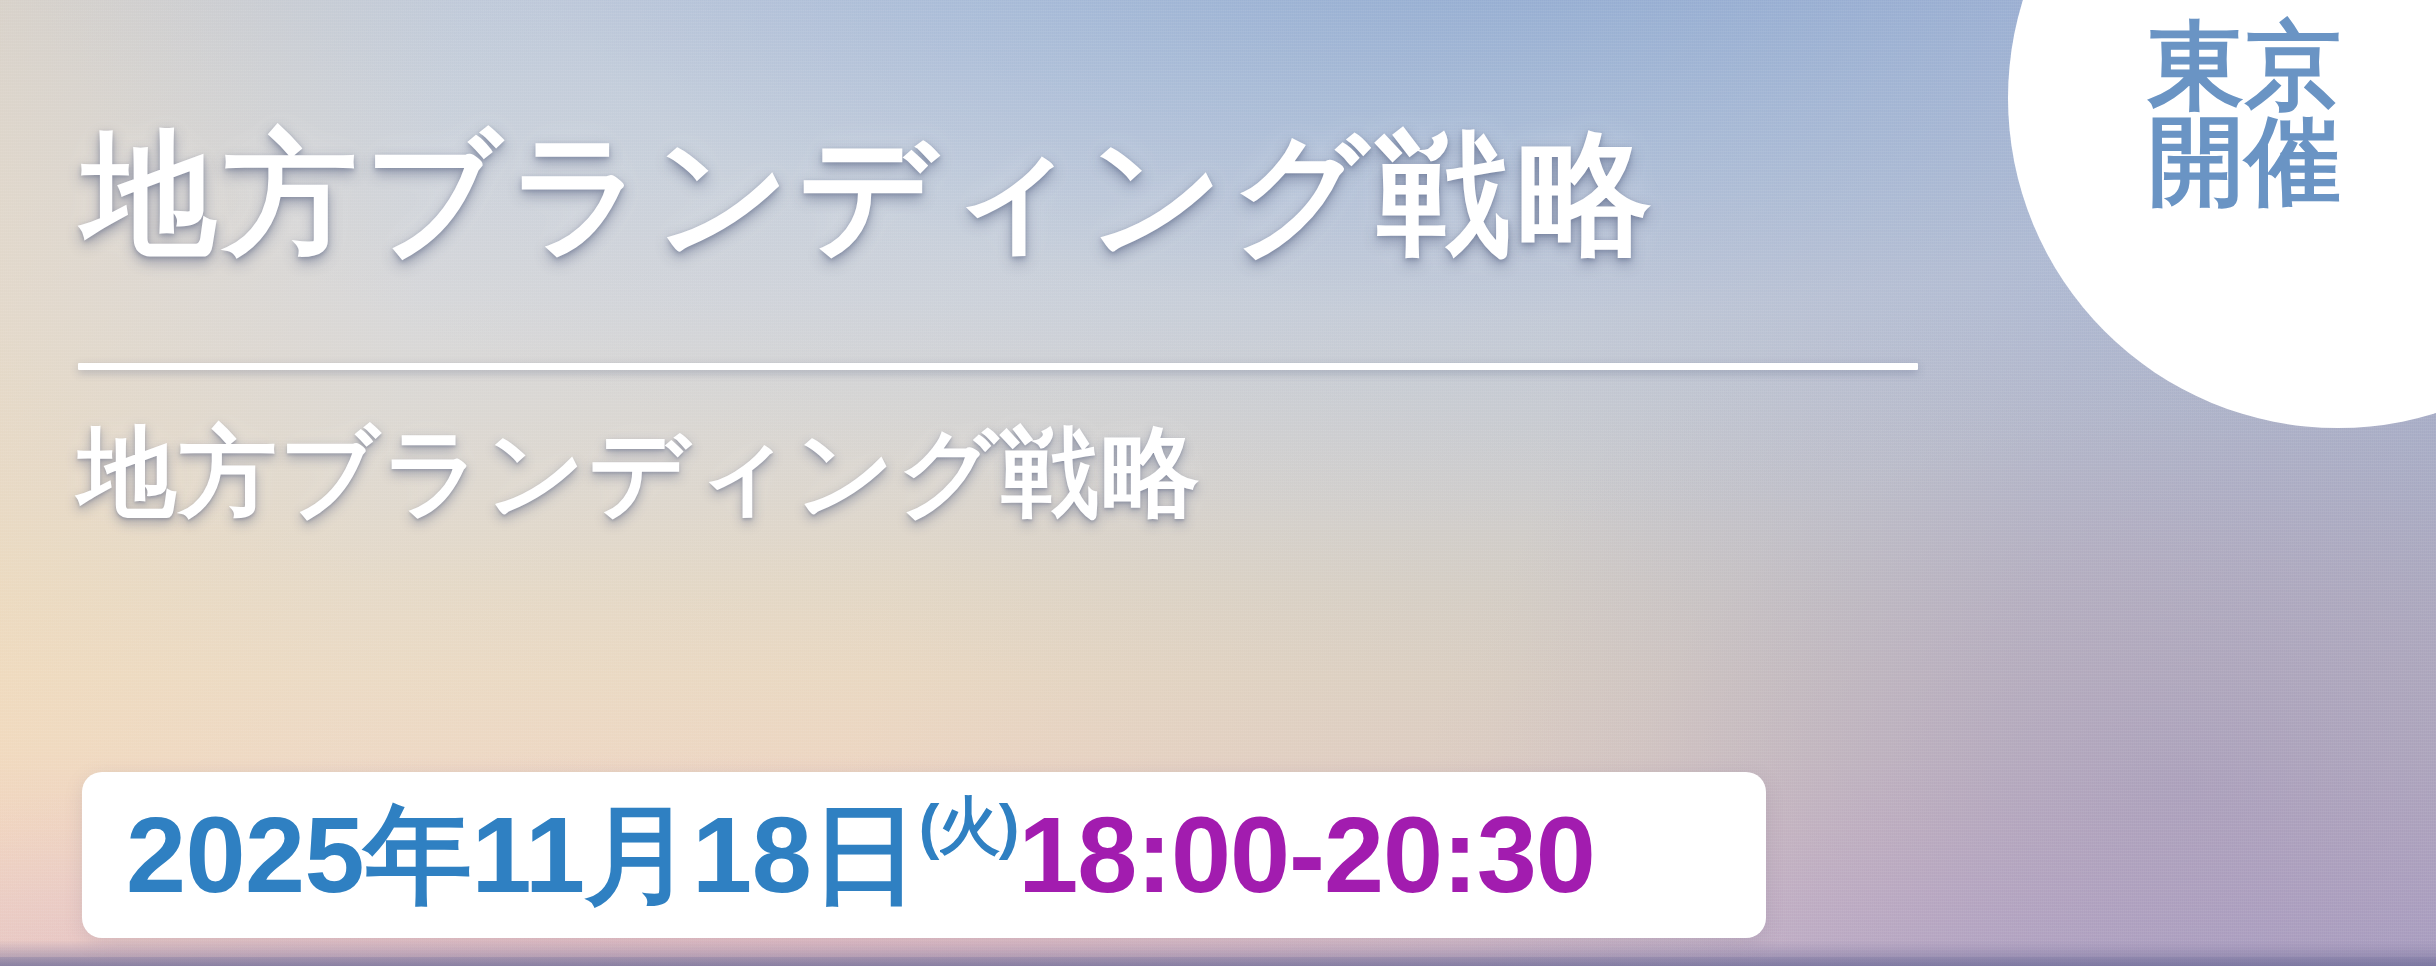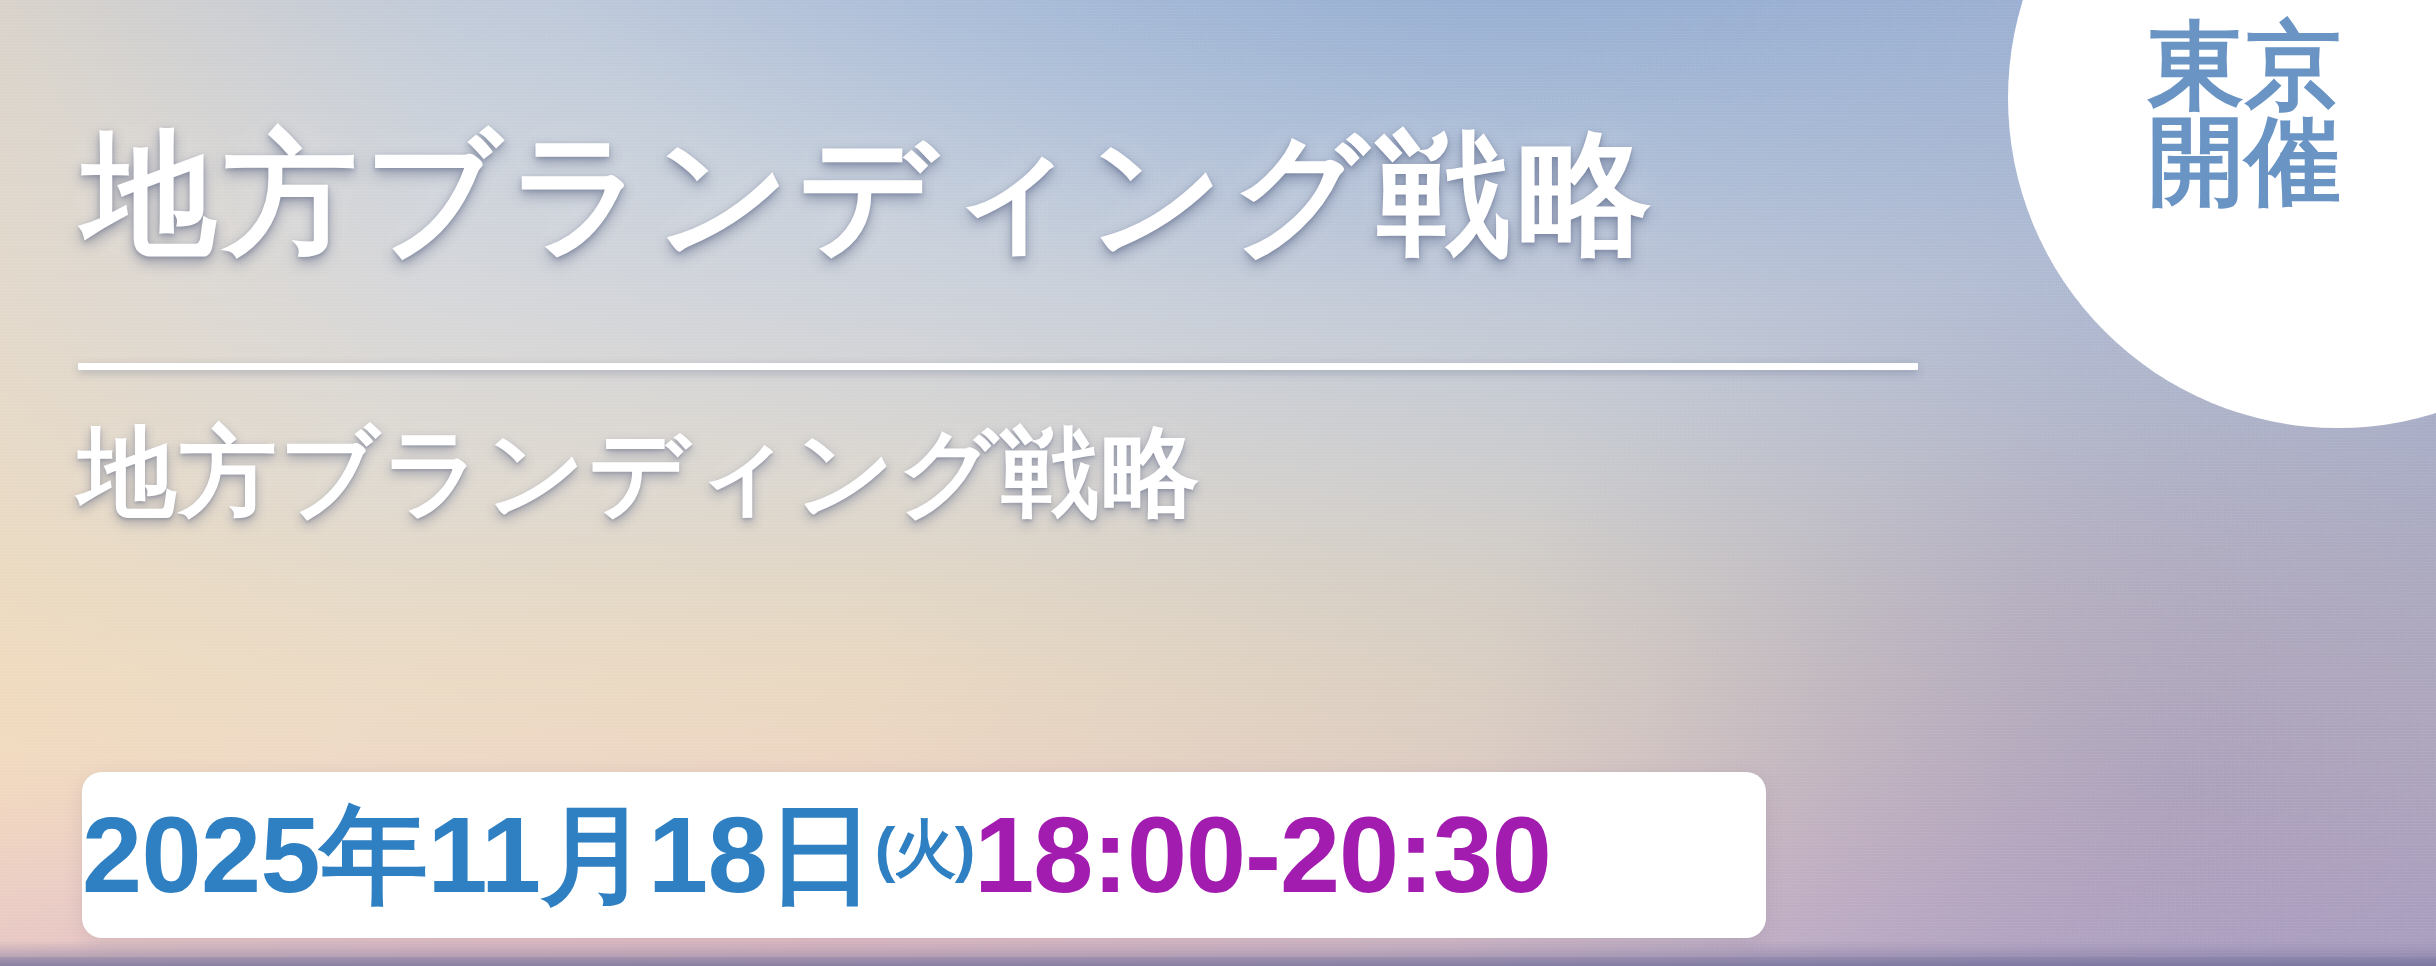--- a/index.html
+++ b/index.html
@@ -189,21 +189,22 @@
     width:1684px; height:166px;
     background:#ffffff;
     border-radius:20px;
     box-shadow:0 5px 18px rgba(120,110,140,0.18);
     display:flex;
     align-items:center;
     z-index:6;
   }
   .date-inner{
     display:flex;
-    align-items:center;
+    align-items:flex-start;
+    padding-left:44px;
     white-space:nowrap;
   }
   .d-big{
     font-size:108px;
     font-weight:700;
     color:#2f80c2;
     letter-spacing:-0.005em;
     line-height:1;
   }
   .d-dow{

